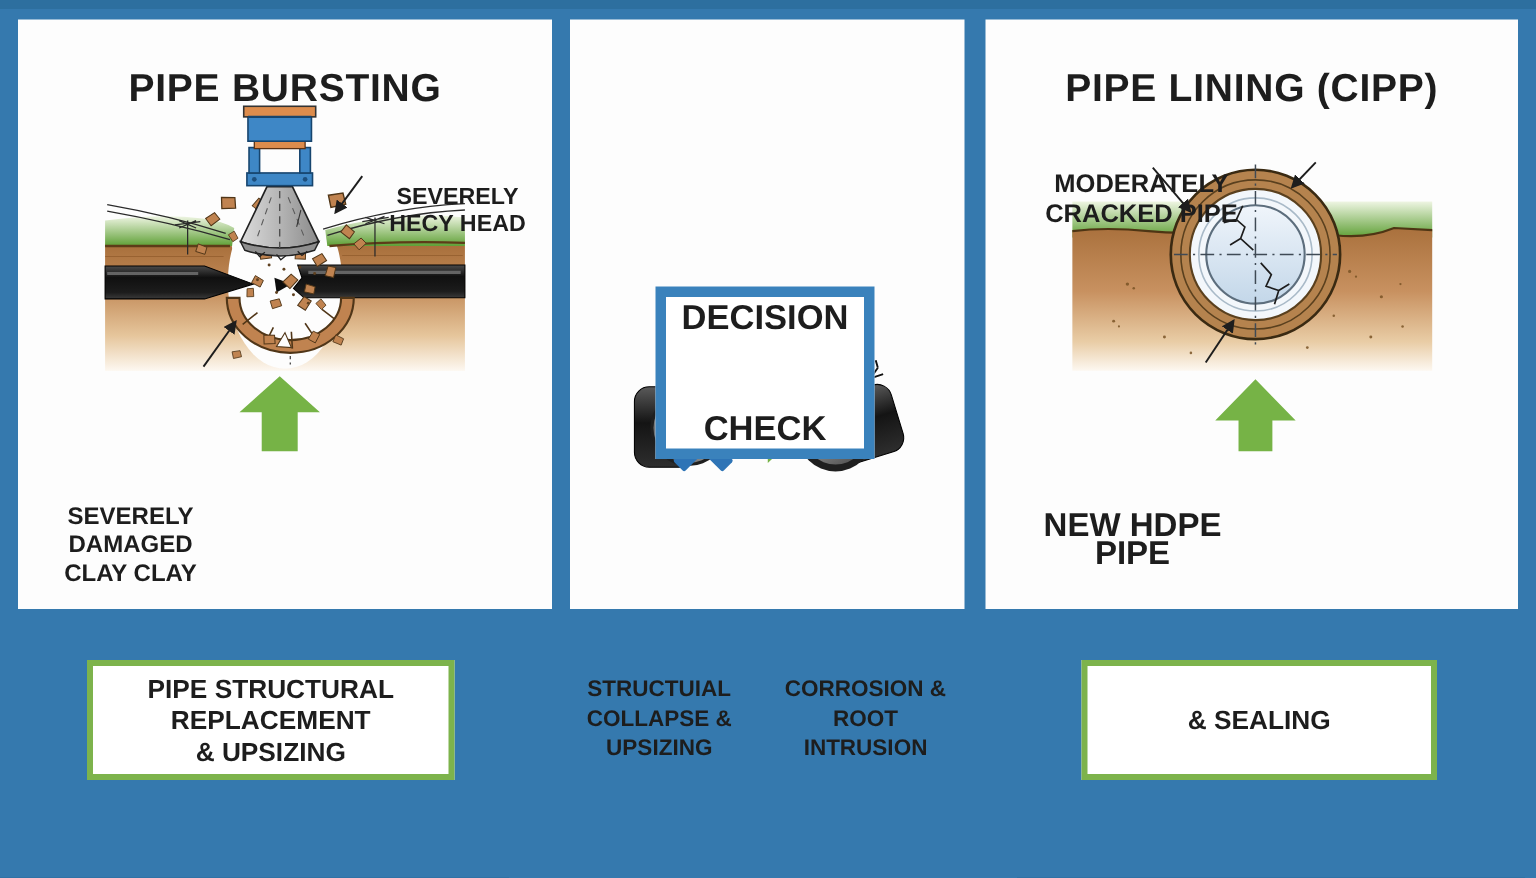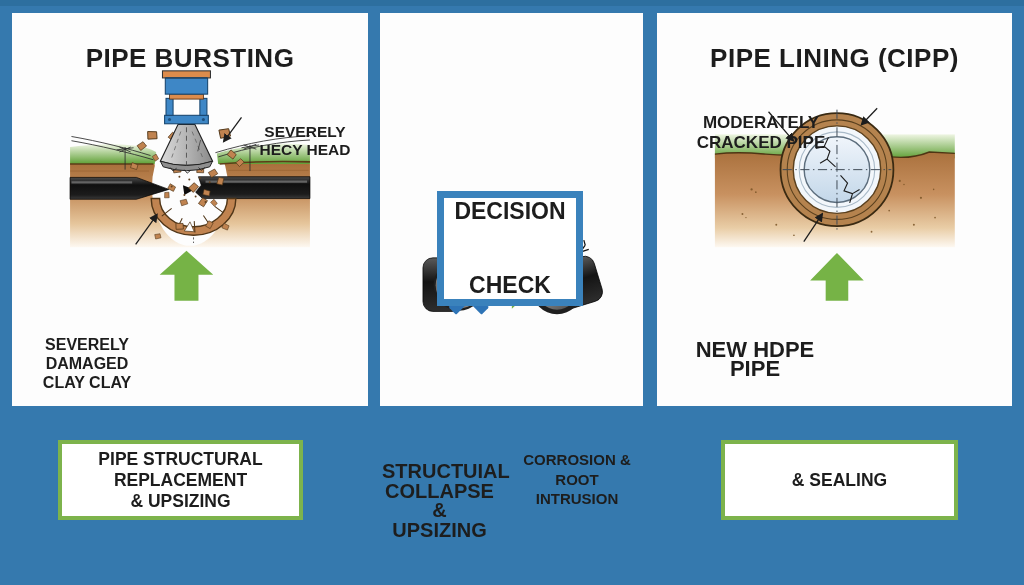--- a/index.html
+++ b/index.html
@@ -16,21 +16,21 @@
   .lbl{font-size:16px;line-height:19px;}
   .lbl span{display:block;}
   .resultbox{position:absolute;background:#fff;border:4px solid #7db34c;box-sizing:border-box;
              display:flex;flex-direction:column;justify-content:center;align-items:center;
              font-weight:bold;font-size:17.5px;line-height:21px;text-align:center;}
   .decisionbox{position:absolute;left:57px;top:178px;width:146px;height:115px;background:#fff;
              border:7px solid #3a82bc;box-sizing:border-box;display:flex;flex-direction:column;
              justify-content:center;align-items:center;font-weight:bold;font-size:23px;line-height:29px;text-align:center;gap:45px;}
   .lbl-head{left:243px;top:110px;width:100px;font-size:15.5px;line-height:18px;}
   .lbl-clay{left:0px;top:322px;width:150px;}
-  .lbl-collapse{left:2px;top:437px;width:115px;font-size:20px;line-height:19.5px;margin-top:12px;}
+  .lbl-collapse{left:2px;top:437px;width:115px;font-size:15px;line-height:19.5px;}
   .lbl-corrosion{left:133px;top:437px;width:128px;font-size:15px;line-height:19.5px;}
   .lbl-cracked{left:18px;top:100px;width:140px;font-size:17px;line-height:20px;margin-left:16px;}
   .lbl-cipp{left:196px;top:94px;width:145px;font-size:17px;line-height:20px;}
   .lbl-hdpe{left:30px;top:327px;width:136px;font-size:22px;}
   .box-left{left:46px;top:427px;width:245px;height:80px;}
   .box-right{left:64px;top:427px;width:237px;height:80px;}
 </style>
 </head>
 <body>
 

